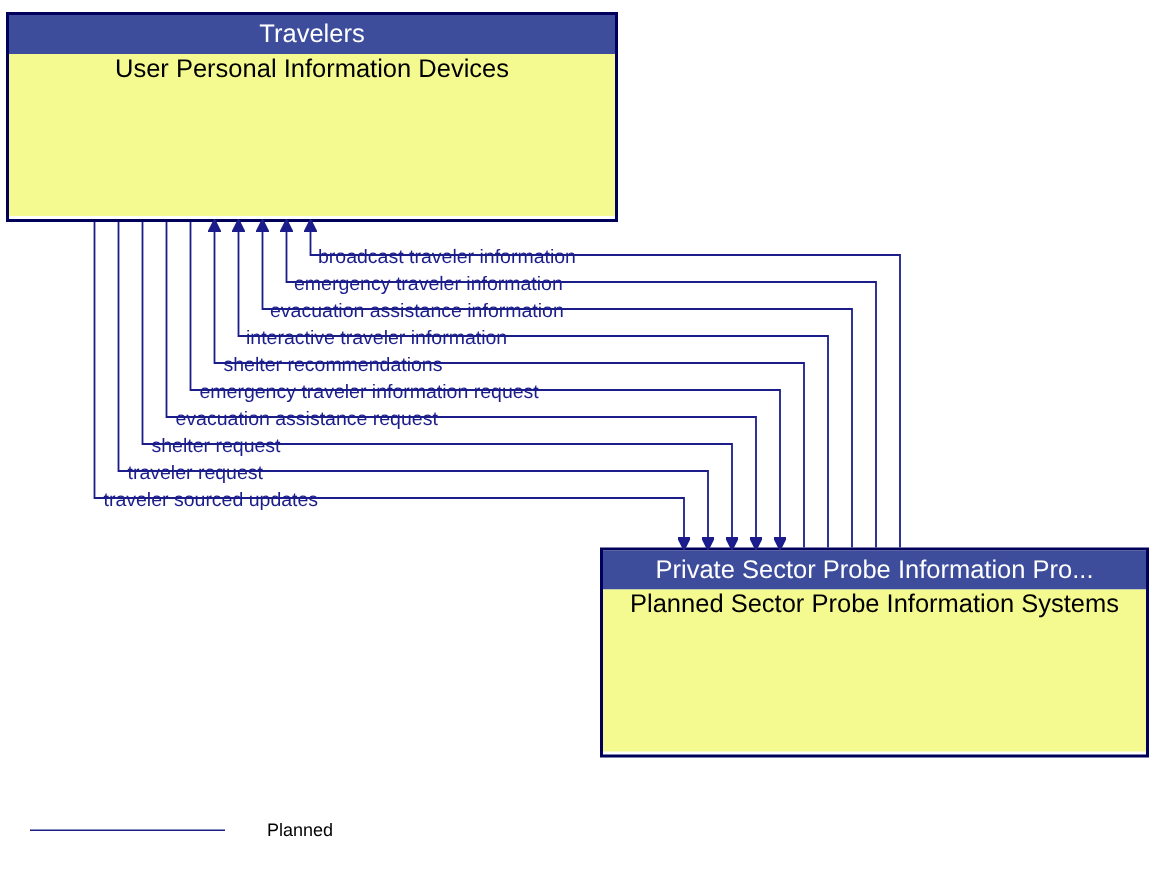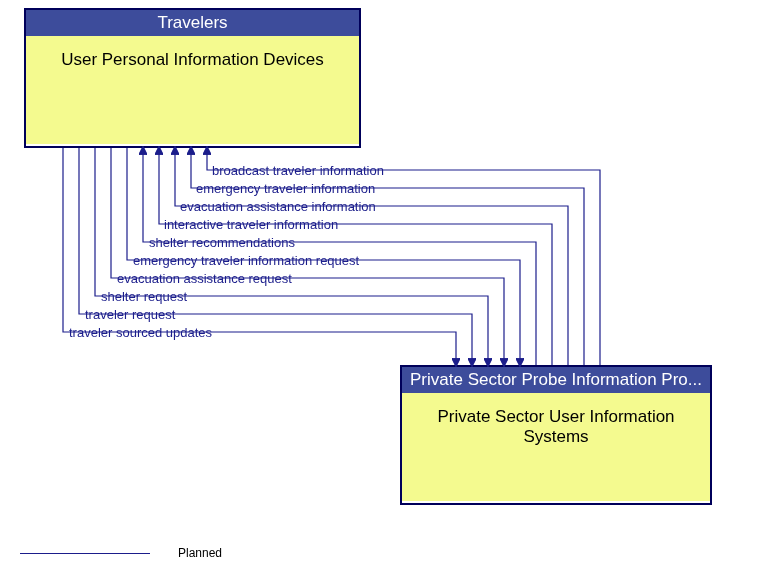--- a/index.html
+++ b/index.html
@@ -24,21 +24,21 @@
     font-size: 17px;
     padding: 3px 4px;
     white-space: nowrap;
     overflow: hidden;
   }
   .node-body {
     background: #f4fa8f;
     text-align: center;
     font-size: 17px;
     color: #000000;
-    padding: 14px 6px;
+    padding: 0 6px;
     height: calc(100% - 28px);
     box-sizing: border-box;
   }
   .flow-label {
     position: absolute;
     font-size: 13px;
     color: #1b1d8b;
     white-space: nowrap;
   }
   .legend {
@@ -69,28 +69,28 @@
     stroke-width: 1.2;
     fill: none;
   }
   svg.connections .arrowhead {
     fill: #1b1d8b;
   }
 </style>
 </head>
 <body>
 
-<div class="node" style="left:24px; top:8px; width:337px; height:140px;">
+<div class="node" style="left:4px; top:8px; width:408px; height:140px;">
   <div class="node-header">Travelers</div>
   <div class="node-body">User Personal Information Devices</div>
 </div>
 
-<div class="node" style="left:400px; top:365px; width:312px; height:140px;">
+<div class="node" style="left:400px; top:365px; width:366px; height:140px;">
   <div class="node-header">Private Sector Probe Information Pro...</div>
-  <div class="node-body">Private Sector User Information Systems</div>
+  <div class="node-body">Planned Sector Probe Information Systems</div>
 </div>
 
 <div class="flow-label" style="left:212px; top:163px;">broadcast traveler information</div>
 <div class="flow-label" style="left:196px; top:181px;">emergency traveler information</div>
 <div class="flow-label" style="left:180px; top:199px;">evacuation assistance information</div>
 <div class="flow-label" style="left:164px; top:217px;">interactive traveler information</div>
 <div class="flow-label" style="left:149px; top:235px;">shelter recommendations</div>
 
 <div class="flow-label" style="left:133px; top:253px;">emergency traveler information request</div>
 <div class="flow-label" style="left:117px; top:271px;">evacuation assistance request</div>

